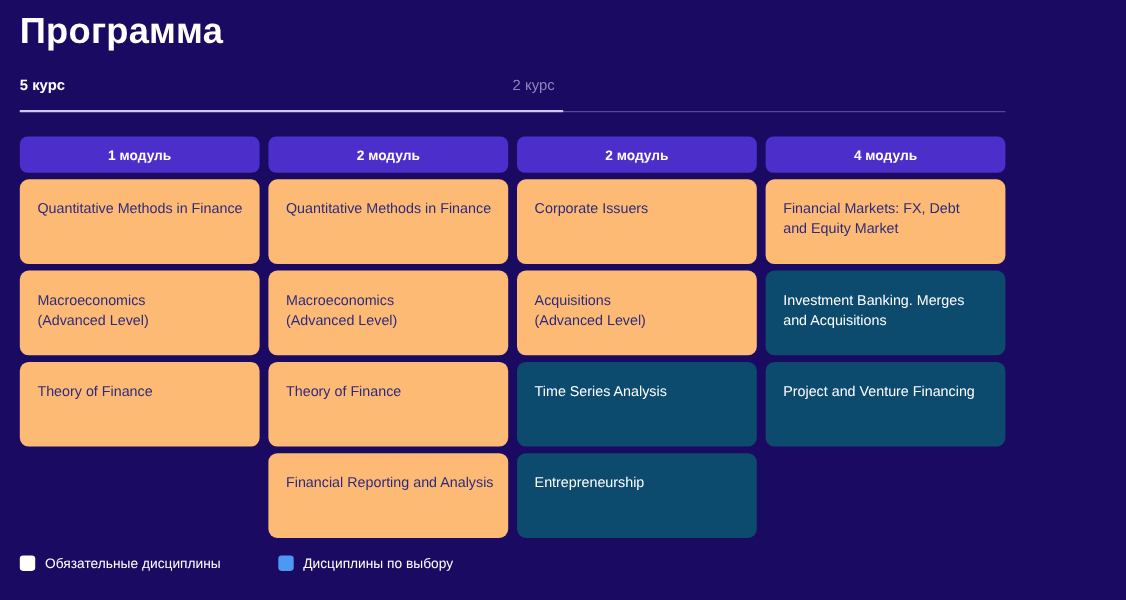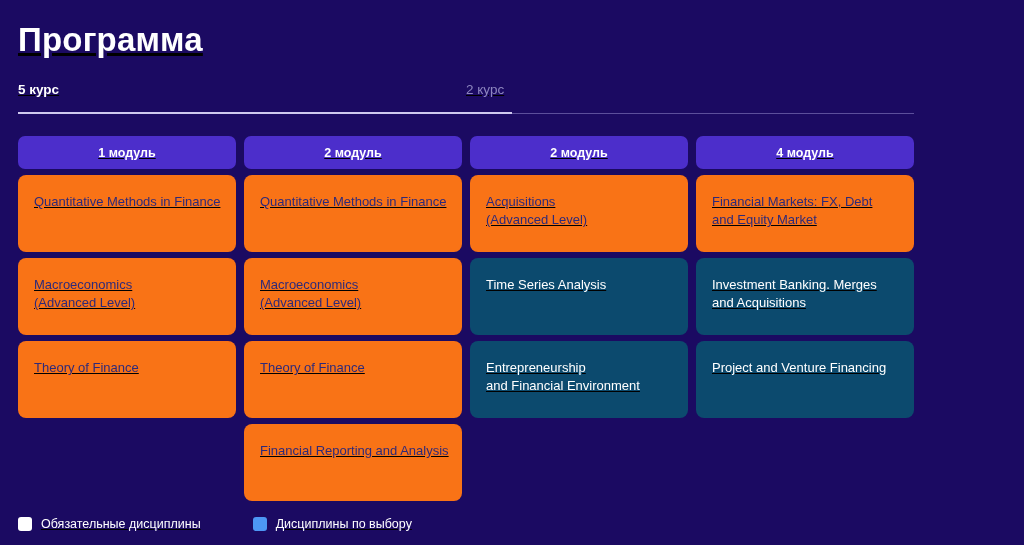--- a/index.html
+++ b/index.html
@@ -14,22 +14,21 @@
     font-family: "Liberation Sans", sans-serif;
     overflow: hidden;
     -webkit-font-smoothing: antialiased;
   }
 
   .page {
     position: relative;
     width: 932px;
     height: 545px;
     box-sizing: border-box;
-    padding: 12px 18px;
-    text-decoration: underline;
+    padding: 0 18px;
   }
 
   
   .page-title {
     margin: 0;
     padding-top: 6px;
     font-size: 33px;
     line-height: 44px;
     font-weight: bold;
     color: #ffffff;
@@ -103,21 +102,21 @@
   .course-card {
     height: 77px;
     border-radius: 8px;
     box-sizing: border-box;
     padding: 18px 16px 0 16px;
     font-size: 13px;
     line-height: 18px;
     cursor: pointer;
   }
   .course-card.required {
-    background: #f97316;
+    background: #fdba74;
     color: #2e2a7a;
   }
   .course-card.elective {
     background: #0c4a6e;
     color: #ffffff;
   }
   .course-card.spacer {
     background: transparent;
     cursor: default;
     pointer-events: none;
@@ -198,29 +197,31 @@
         <span class="line">Theory of Finance</span>
       </div>
       <div class="course-card required">
         <span class="line">Financial Reporting and Analysis</span>
       </div>
     </div>
 
     <div class="module-col">
       <div class="module-head">2 модуль</div>
       <div class="course-card required">
+        <span class="line">Corporate Issuers</span>
+      </div>
+      <div class="course-card required">
         <span class="line">Acquisitions</span>
         <span class="line">(Advanced Level)</span>
       </div>
       <div class="course-card elective">
         <span class="line">Time Series Analysis</span>
       </div>
       <div class="course-card elective">
         <span class="line">Entrepreneurship</span>
-        <span class="line">and Financial Environment</span>
       </div>
     </div>
 
     <div class="module-col">
       <div class="module-head">4 модуль</div>
       <div class="course-card required">
         <span class="line">Financial Markets: FX, Debt</span>
         <span class="line">and Equity Market</span>
       </div>
       <div class="course-card elective">

